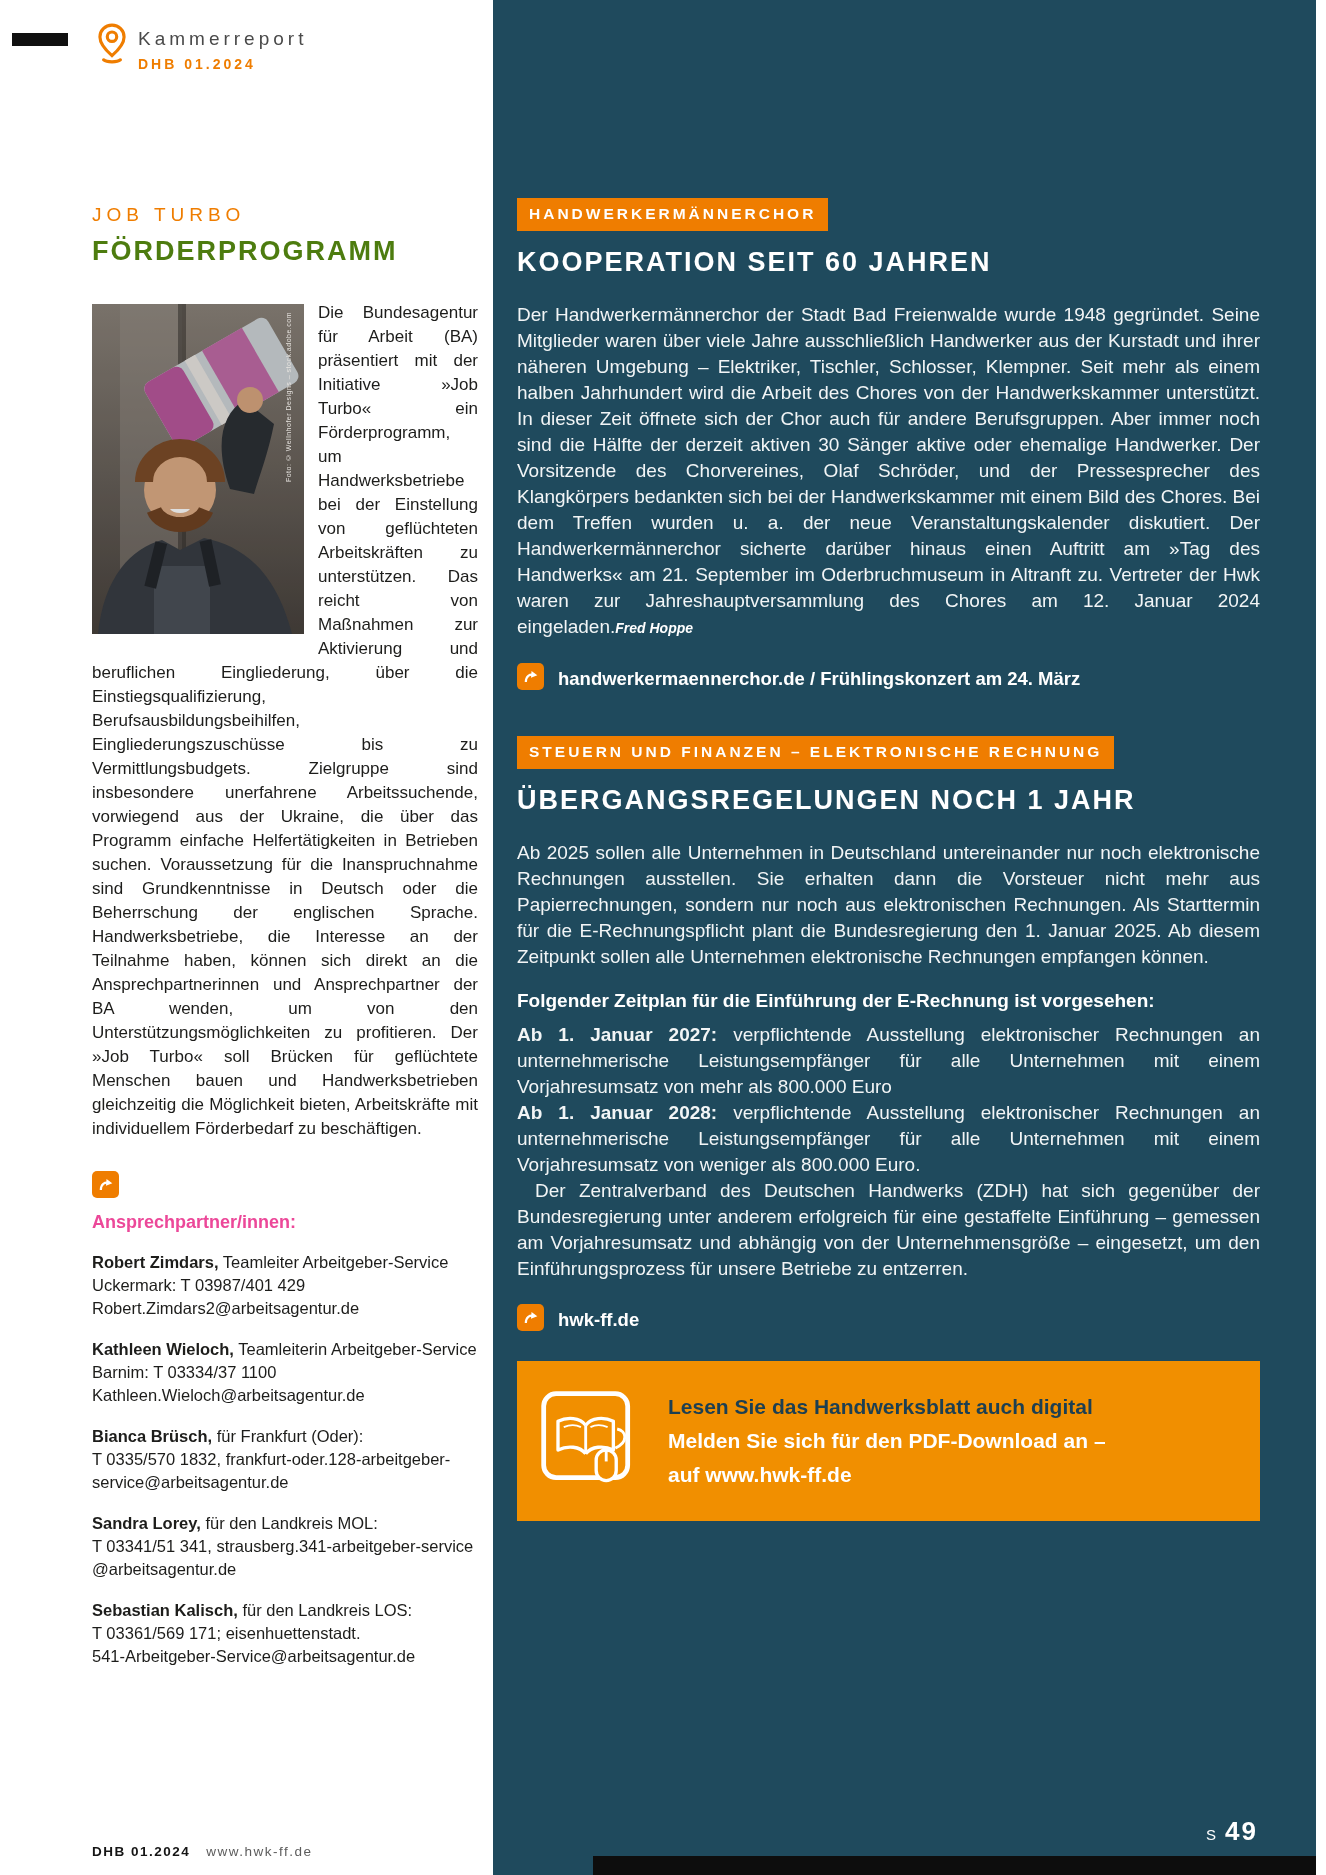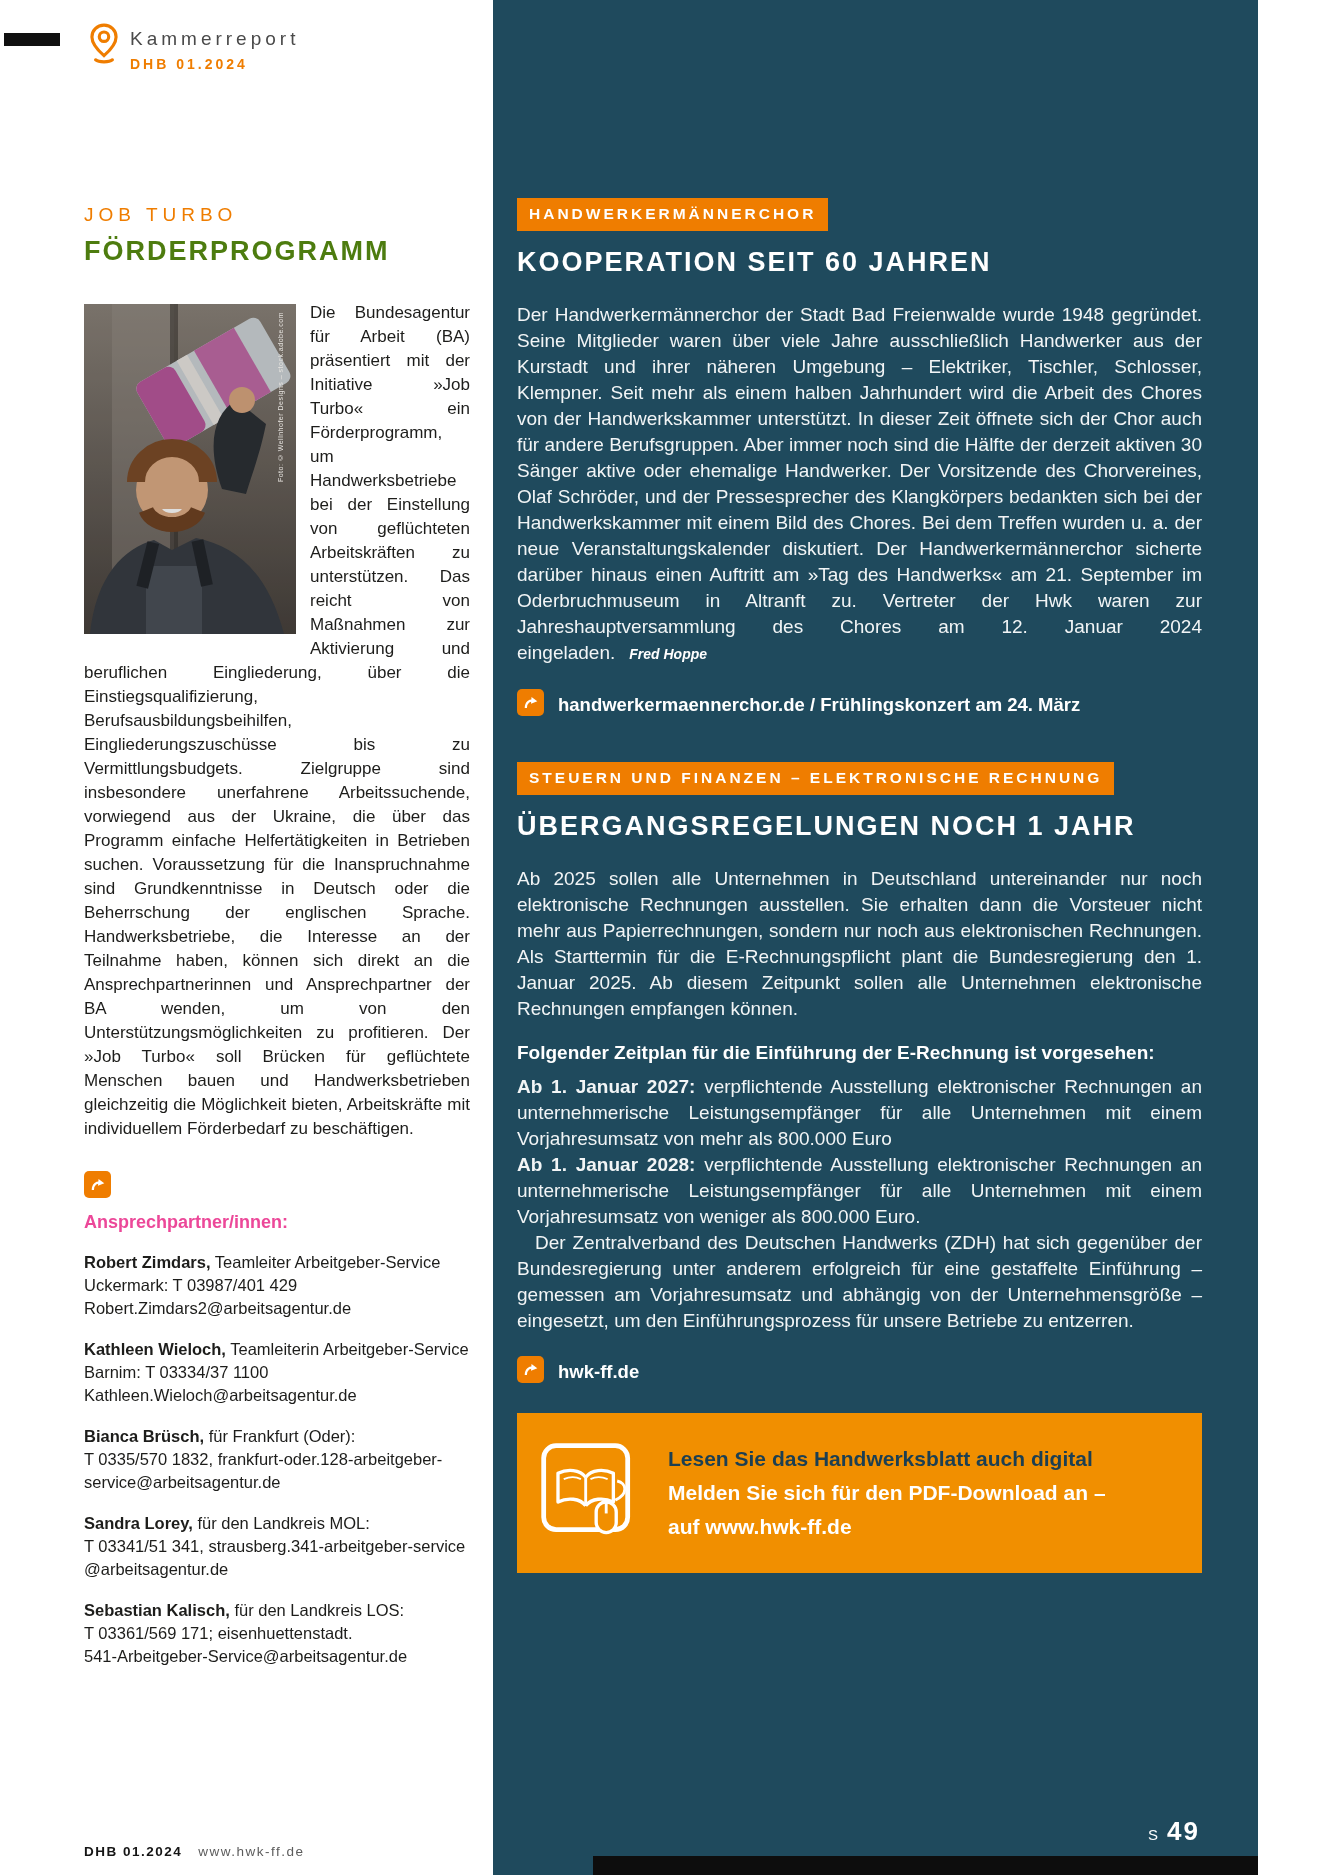--- a/index.html
+++ b/index.html
@@ -3,21 +3,21 @@
 <meta charset="utf-8">
 <style>
   html,body{margin:0;padding:0}
   body{
     width:1326px;height:1875px;position:relative;overflow:hidden;
     background:#ffffff;color:#1d1d1b;
     font-family:"Liberation Sans","DejaVu Sans",sans-serif;
   }
 
   
-  .left-col{position:absolute;left:4px;top:0;width:493px;height:1875px;background:#fff;overflow:hidden}
+  .left-col{position:absolute;left:12px;top:0;width:493px;height:1875px;background:#fff;overflow:hidden}
   .page-tab{position:absolute;left:0;top:33px;width:56px;height:13px;background:#101010}
 
   .brand{position:absolute;left:84px;top:22px;display:flex;gap:10px;align-items:flex-start}
   .brand-texts{padding-top:6px}
   .brand-name{font-size:19px;letter-spacing:4px;color:#4a4a4a}
   .brand-issue{font-size:14px;font-weight:bold;letter-spacing:3px;color:#EF7D00;margin-top:6px}
 
   .article{position:absolute;left:80px;top:204px;width:386px}
   .kicker{color:#EF7D00;font-size:19px;letter-spacing:5px}
   .art-title{font-size:27px;font-weight:bold;letter-spacing:2px;color:#4d7c0f;margin-top:10px}
@@ -33,27 +33,27 @@
     display:flex;align-items:center;justify-content:center;flex:none}
   .contacts-icon{margin-top:30px}
   .contacts-heading{font-size:18px;font-weight:bold;margin-top:14px;color:#ec4899}
   .contact{margin-top:18px;font-size:16.5px;line-height:23px;white-space:pre-line;color:#1d1d1b}
 
   .page-footer-left{position:absolute;left:80px;bottom:16px;font-size:13.5px;color:#5c5c5c;
     display:flex;gap:16px;align-items:baseline;letter-spacing:1.5px}
   .page-footer-left b{color:#151515;letter-spacing:1.5px}
 
   
-  .right-col{position:absolute;left:493px;top:0;width:765px;height:1875px;background:#1F4A5D;color:#fff;overflow:hidden}
+  .right-col{position:absolute;left:493px;top:0;width:823px;height:1875px;background:#1F4A5D;color:#fff;overflow:hidden}
   .right-inner{padding:198px 56px 0 24px}
   .tag{display:inline-block;background:#EF7D00;color:#fff;font-size:15.5px;font-weight:bold;
     letter-spacing:3px;padding:7px 12px 8px}
   .sec-title{font-size:27px;font-weight:bold;letter-spacing:2px;margin-top:16px;color:#fff}
   .sec-body{margin-top:24px;font-size:19px;line-height:26px;text-align:justify;color:#f2f5f6}
-  .author{font-size:14px;font-weight:bold;font-style:italic;margin-left:14px;white-space:nowrap;color:#fff}
+  .author{font-size:14px;font-weight:bold;font-style:italic;white-space:nowrap;color:#fff}
   .link-row{display:flex;align-items:flex-end;gap:14px;margin-top:22px;font-size:18.5px;font-weight:bold;color:#fff}
   .section2{margin-top:46px}
   .lead-bold{margin-top:18px;font-size:19px;line-height:26px;font-weight:bold;color:#fff}
   .schedule{margin-top:8px;font-size:19px;line-height:26px;text-align:justify;color:#f2f5f6}
   .zdh{text-indent:18px}
 
   .promo{margin-top:30px;background:#F18F00;display:flex;align-items:center;gap:26px;
     padding:20px 20px;height:120px}
   .promo-ic{flex:none}
   .promo-lines{font-size:21px;font-weight:bold;line-height:34px}

